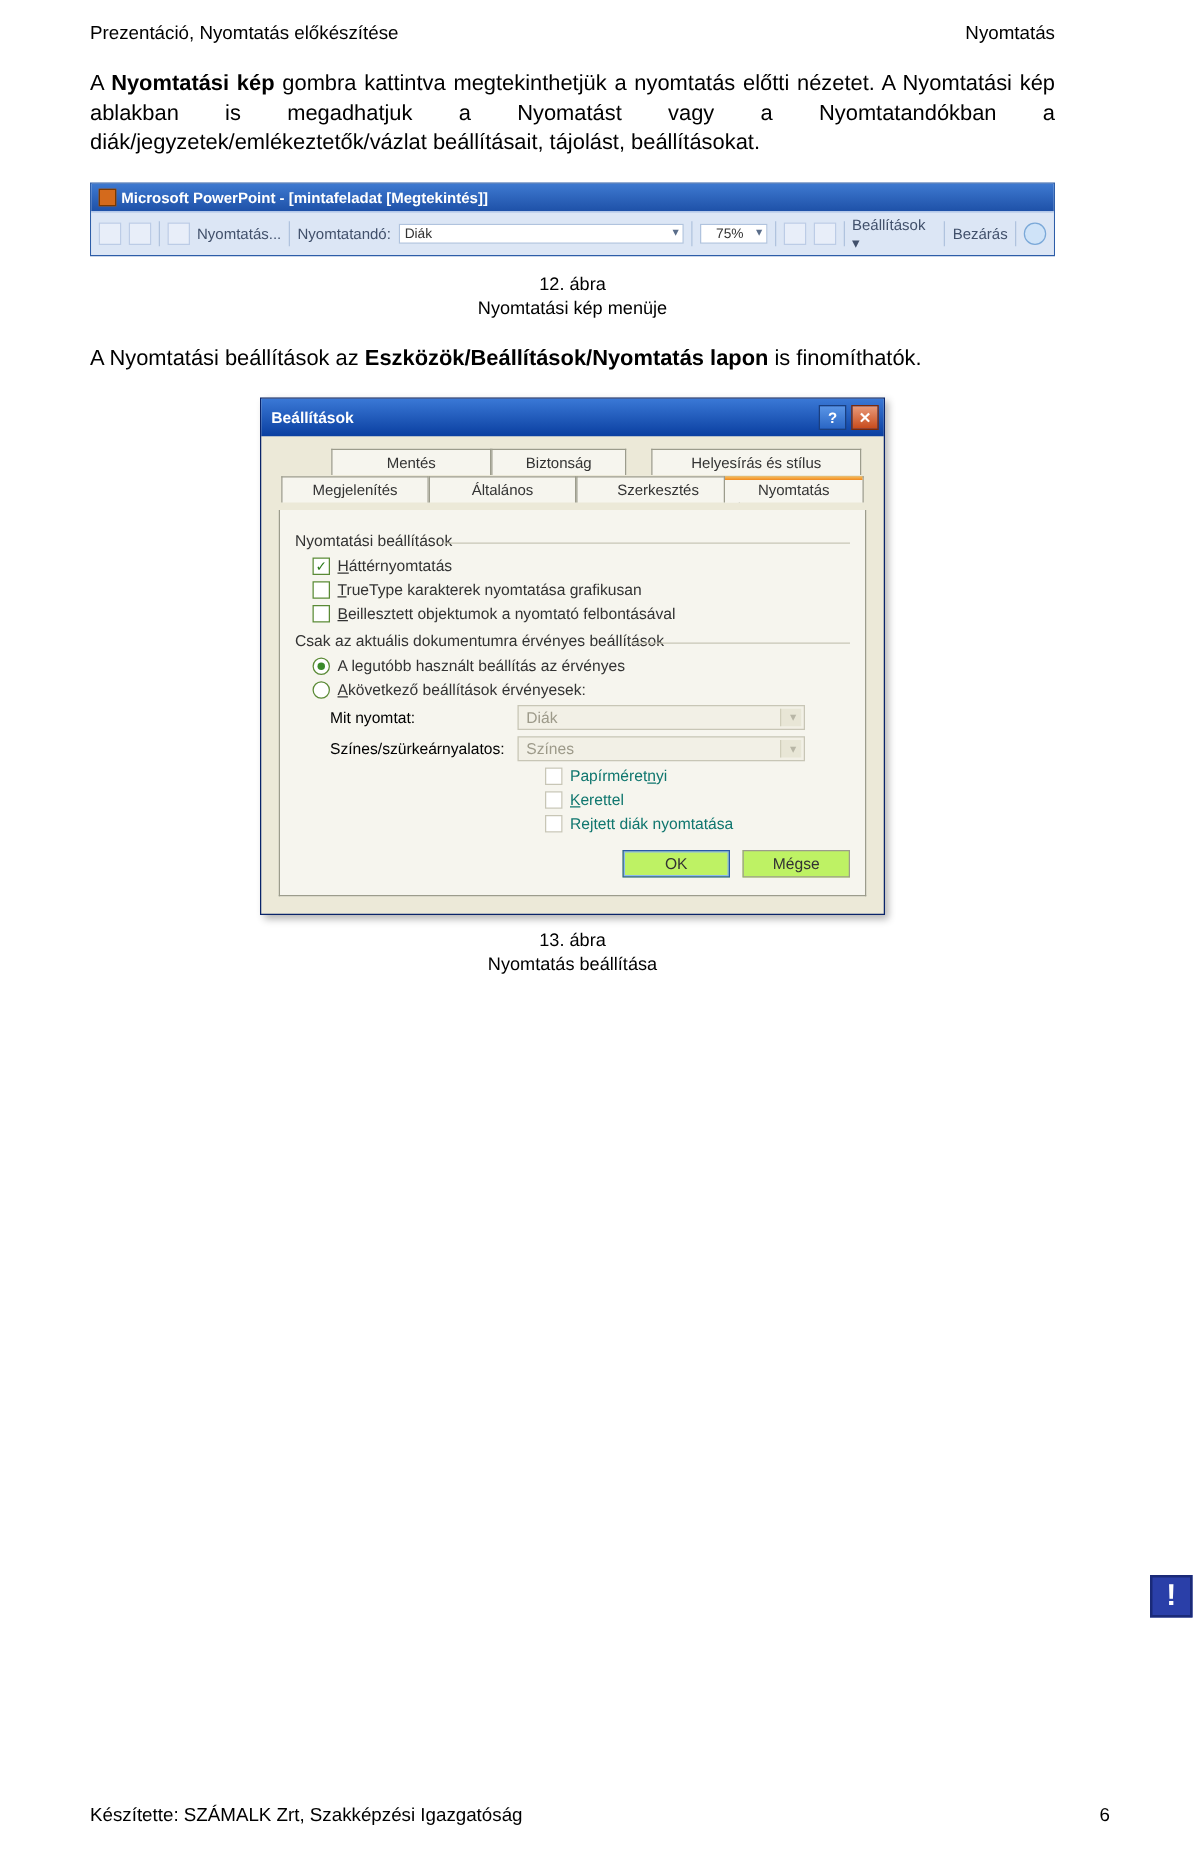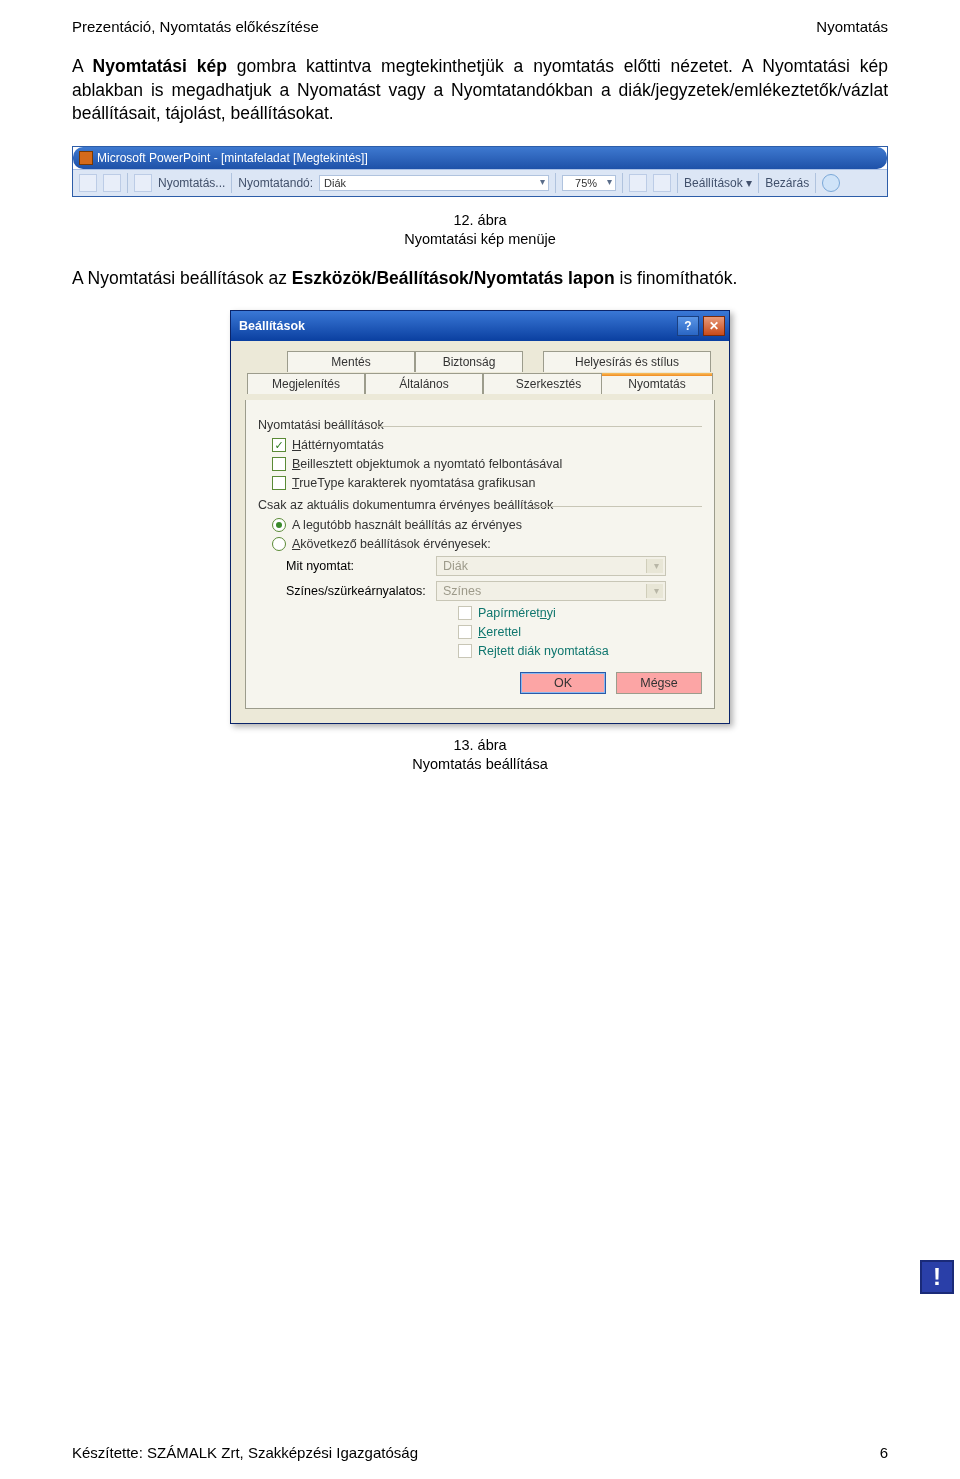--- a/index.html
+++ b/index.html
@@ -5,21 +5,21 @@
   * { box-sizing: border-box; }
   body {
     margin: 0;
     padding: 0;
     font-family: Arial, sans-serif;
     background: #fff;
     width: 960px;
   }
   .page {
     width: 960px;
-    padding: 18px 72px 24px 72px;
+    padding: 18px 116px 24px 72px;
     position: relative;
     min-height: 1479px;
   }
   .header {
     display: flex;
     justify-content: space-between;
     font-size: 15px;
     margin-bottom: 20px;
   }
   .body-text {
@@ -39,22 +39,21 @@
     font-size: 12px;
     margin-bottom: 10px;
   }
   .pp-title {
     background: linear-gradient(#3e79d0, #1e51a8);
     color: #fff;
     padding: 4px 6px;
     display: flex;
     align-items: center;
     gap: 4px;
-    font-weight: normal;
-    border-radius: 10px;
+    font-weight: bold;
   }
   .pp-title .icon { width:14px; height:14px; background:#d46a1c; display:inline-block; border:1px solid #7a3900;}
   .pp-toolbar {
     background: #dce6f5;
     border-top: 1px solid #a9c0e6;
     display: flex;
     align-items: center;
     gap: 6px;
     padding: 3px 6px;
     color: #41506b;
@@ -179,21 +178,21 @@
     content:"";
     position:absolute; right:2px; top:2px; bottom:2px; width:16px;
     background:#e8e6d6; border-left:1px solid #d0ceba;
   }
   .combo .arrow{ position:absolute; right:6px; top:3px; font-size:10px; color:#b8b6a6; z-index:1;}
 
   .dlg-buttons { display:flex; justify-content:flex-end; gap:10px; margin-top:14px;}
   .btn {
     min-width: 86px;
     padding: 3px 10px;
-    background:#fca5a5;
+    background:#bef264;
     border: 1px solid #9c9c8c;
     text-align:center;
     font-size:12.5px;
     color:#333;
   }
   .btn.default { border:1px solid #2a5aa8; box-shadow: inset 0 0 0 1px #8ab8f0;}
 
   .footer {
     position: absolute;
     bottom: 18px;
@@ -293,25 +292,25 @@
         <div class="panel">
 
           <div class="group-title"><span>Nyomtatási beállítások</span></div>
 
           <div class="row">
             <span class="checkbox">✓</span>
             <span><span class="under">H</span><span>áttérnyomtatás</span></span>
           </div>
           <div class="row">
             <span class="checkbox"></span>
+            <span><span class="under">T</span><span>rueType karakterek nyomtatása grafikusan</span></span>
+          </div>
+          <div class="row">
+            <span class="checkbox"></span>
             <span><span class="under">B</span><span>eillesztett objektumok a nyomtató felbontásával</span></span>
-          </div>
-          <div class="row">
-            <span class="checkbox"></span>
-            <span><span class="under">T</span><span>rueType karakterek nyomtatása grafikusan</span></span>
           </div>
 
           <div class="group-title g2"><span>Csak az aktuális dokumentumra érvényes beállítások</span></div>
 
           <div class="row">
             <span class="radio">
                 <span class="dot"></span>
               </span>
             <span>A legutóbb használt beállítás az érvényes</span>
           </div>

